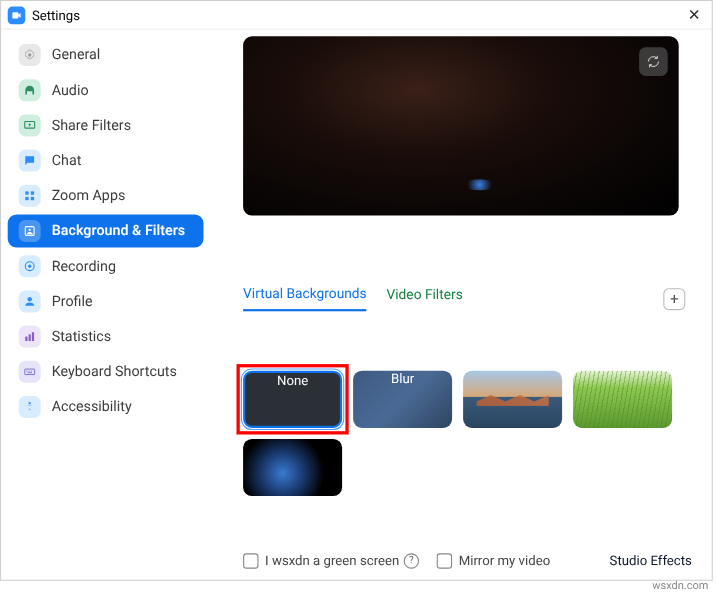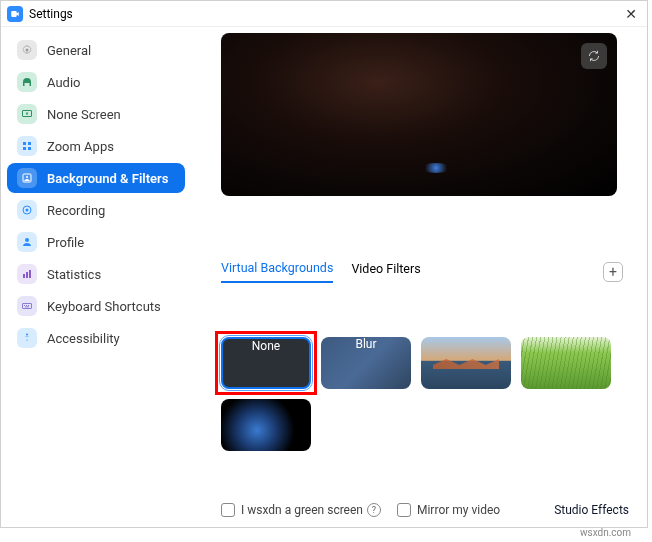--- a/index.html
+++ b/index.html
@@ -16,40 +16,40 @@
 .sb-icon { width: 20px; height: 20px; border-radius: 6px; margin-right: 10px; display: flex; align-items: center; justify-content: center; flex-shrink: 0; }
 .sb-item:not(.active) .sb-icon { background: var(--c, #ccc); }
 .sb-item.active .sb-icon { background: rgba(255,255,255,0.25); }
 .sb-icon svg { width: 12px; height: 12px; fill: var(--fg, #fff); }
 .main { flex: 1; padding: 6px 18px 10px 30px; position: relative; display: flex; flex-direction: column; gap: 42px; }
 .preview { width: 396px; height: 224px; background: radial-gradient(ellipse at 40% 30%, #3a2018 0%, #1a0d0a 35%, #0a0605 70%, #000 100%); border-radius: 8px; position: relative; overflow: hidden; }
 .preview .glint { position: absolute; width: 30px; height: 10px; background: radial-gradient(circle,#3d7de0 0%,transparent 70%); left: 200px; top: 130px; border-radius: 50%; }
 .preview-btn { position: absolute; top: 10px; right: 10px; width: 26px; height: 26px; background: rgba(80,80,80,0.7); border-radius: 6px; display: flex; align-items: center; justify-content: center; cursor: pointer; }
 .preview-btn svg { width: 14px; height: 14px; stroke: #ddd; fill: none; stroke-width: 1.5; }
 .tabs { display: flex; align-items: center; margin-top: 22px; font-size: 12.5px; }
-.tab { margin-right: 18px; padding-bottom: 6px; cursor: pointer; color: #000000; }
+.tab { margin-right: 18px; padding-bottom: 6px; cursor: pointer; color: #15803d; }
 .tab.active { color: #0e72ed; border-bottom: 2px solid #0e72ed; }
 .add-btn { margin-left: auto; width: 20px; height: 20px; border: 1px solid #bbb; border-radius: 5px; display: flex; align-items: center; justify-content: center; cursor: pointer; color: #555; font-size: 14px; margin-right: 6px; }
 .thumbs { display: flex; flex-wrap: wrap; gap: 10px; margin-top: 12px; }
 .thumb-wrap { position: relative; }
 .thumb { width: 90px; height: 52px; border-radius: 8px; cursor: pointer; display: flex; align-items: flex-start; justify-content: center; font-size: 12px; color: #fff; overflow: hidden; }
 .thumb-none { background: #2b2f36; border: 2px solid #0e72ed; outline: 1px solid #5aa0ff; outline-offset: 1px; }
 .highlight { position: absolute; inset: -6px; border: 3px solid #ff0000; pointer-events: none; }
 .thumb-blur { background: linear-gradient(135deg,#3d5a80 0%,#4a6a96 50%,#2f4560 100%); }
 .thumb-bridge { background: linear-gradient(180deg,#a8c8e8 0%,#d4a878 45%,#3a5a7a 46%,#2a4560 100%); position: relative; }
 .thumb-bridge::before { content:""; position:absolute; left:12px; right:12px; top:22px; height:10px; background: linear-gradient(90deg,#c06030,#d07040); clip-path: polygon(0 60%,20% 0,40% 60%,60% 0,80% 60%,100% 0,100% 100%,0 100%); opacity:0.8; }
 .thumb-grass { background: linear-gradient(180deg,#e8f4d8 0%,#8cc850 30%,#5a9830 100%); position: relative; }
 .thumb-grass::after { content:""; position:absolute; inset:0; background: repeating-linear-gradient(100deg,transparent 0 3px,#4a8820 3px 4px); opacity:0.4; }
 .thumb-earth { background: radial-gradient(circle at 40% 60%, #3a7ad0 0%, #1a3a70 30%, #000 60%); }
 .footer { margin-top: auto; display: flex; align-items: center; font-size: 12px; color: #444; padding-top: 10px; }
 .chk { display: flex; align-items: center; cursor: pointer; margin-right: 16px; }
 .chk-box { width: 14px; height: 14px; border: 1px solid #888; border-radius: 3px; margin-right: 6px; }
 .help { width: 14px; height: 14px; border: 1px solid #888; border-radius: 50%; display: inline-flex; align-items: center; justify-content: center; font-size: 9px; color: #666; margin-left: 4px; }
 .studio { margin-left: auto; color: #0f172a; cursor: pointer; }
-.watermark { position: absolute; bottom: 4px; right: 21px; font-size: 10px; color: #888; }
+.watermark { position: absolute; bottom: 4px; right: 8px; font-size: 10px; color: #888; }
 </style>
 </head>
 <body>
 
 <div class="window">
   <div class="titlebar">
     <span class="app-icon">
       <svg viewBox="0 0 24 24">
           <path d="M3 7v10a2 2 0 002 2h9a2 2 0 002-2v-3l5 3V7l-5 3V7a2 2 0 00-2-2H5a2 2 0 00-2 2z"></path>
         </svg>
@@ -78,21 +78,29 @@
           </span>
         <span>Audio</span>
       </div>
       <div class="sb-item" style="--c:#d0eee0">
         <span class="sb-icon">
             <svg viewBox="0 0 24 24" style="fill:#2e9060">
               <rect x="3" y="5" width="18" height="12" rx="1" fill="none" stroke="#2e9060" stroke-width="2"></rect>
               <path d="M12 8l3 3h-2v3h-2v-3H9z"></path>
             </svg>
           </span>
-        <span>None Screen</span>
+        <span>Share Filters</span>
+      </div>
+      <div class="sb-item" style="--c:#d8ecff">
+        <span class="sb-icon">
+            <svg viewBox="0 0 24 24" style="fill:#2d8cff">
+              <path d="M4 4h16v12H8l-4 4z"></path>
+            </svg>
+          </span>
+        <span>Chat</span>
       </div>
       <div class="sb-item" style="--c:#d8ecff">
         <span class="sb-icon">
             <svg viewBox="0 0 24 24" style="fill:#2d8cff">
               <rect x="4" y="4" width="6" height="6"></rect>
               <rect x="14" y="4" width="6" height="6"></rect>
               <rect x="4" y="14" width="6" height="6"></rect>
               <rect x="14" y="14" width="6" height="6"></rect>
             </svg>
           </span>

